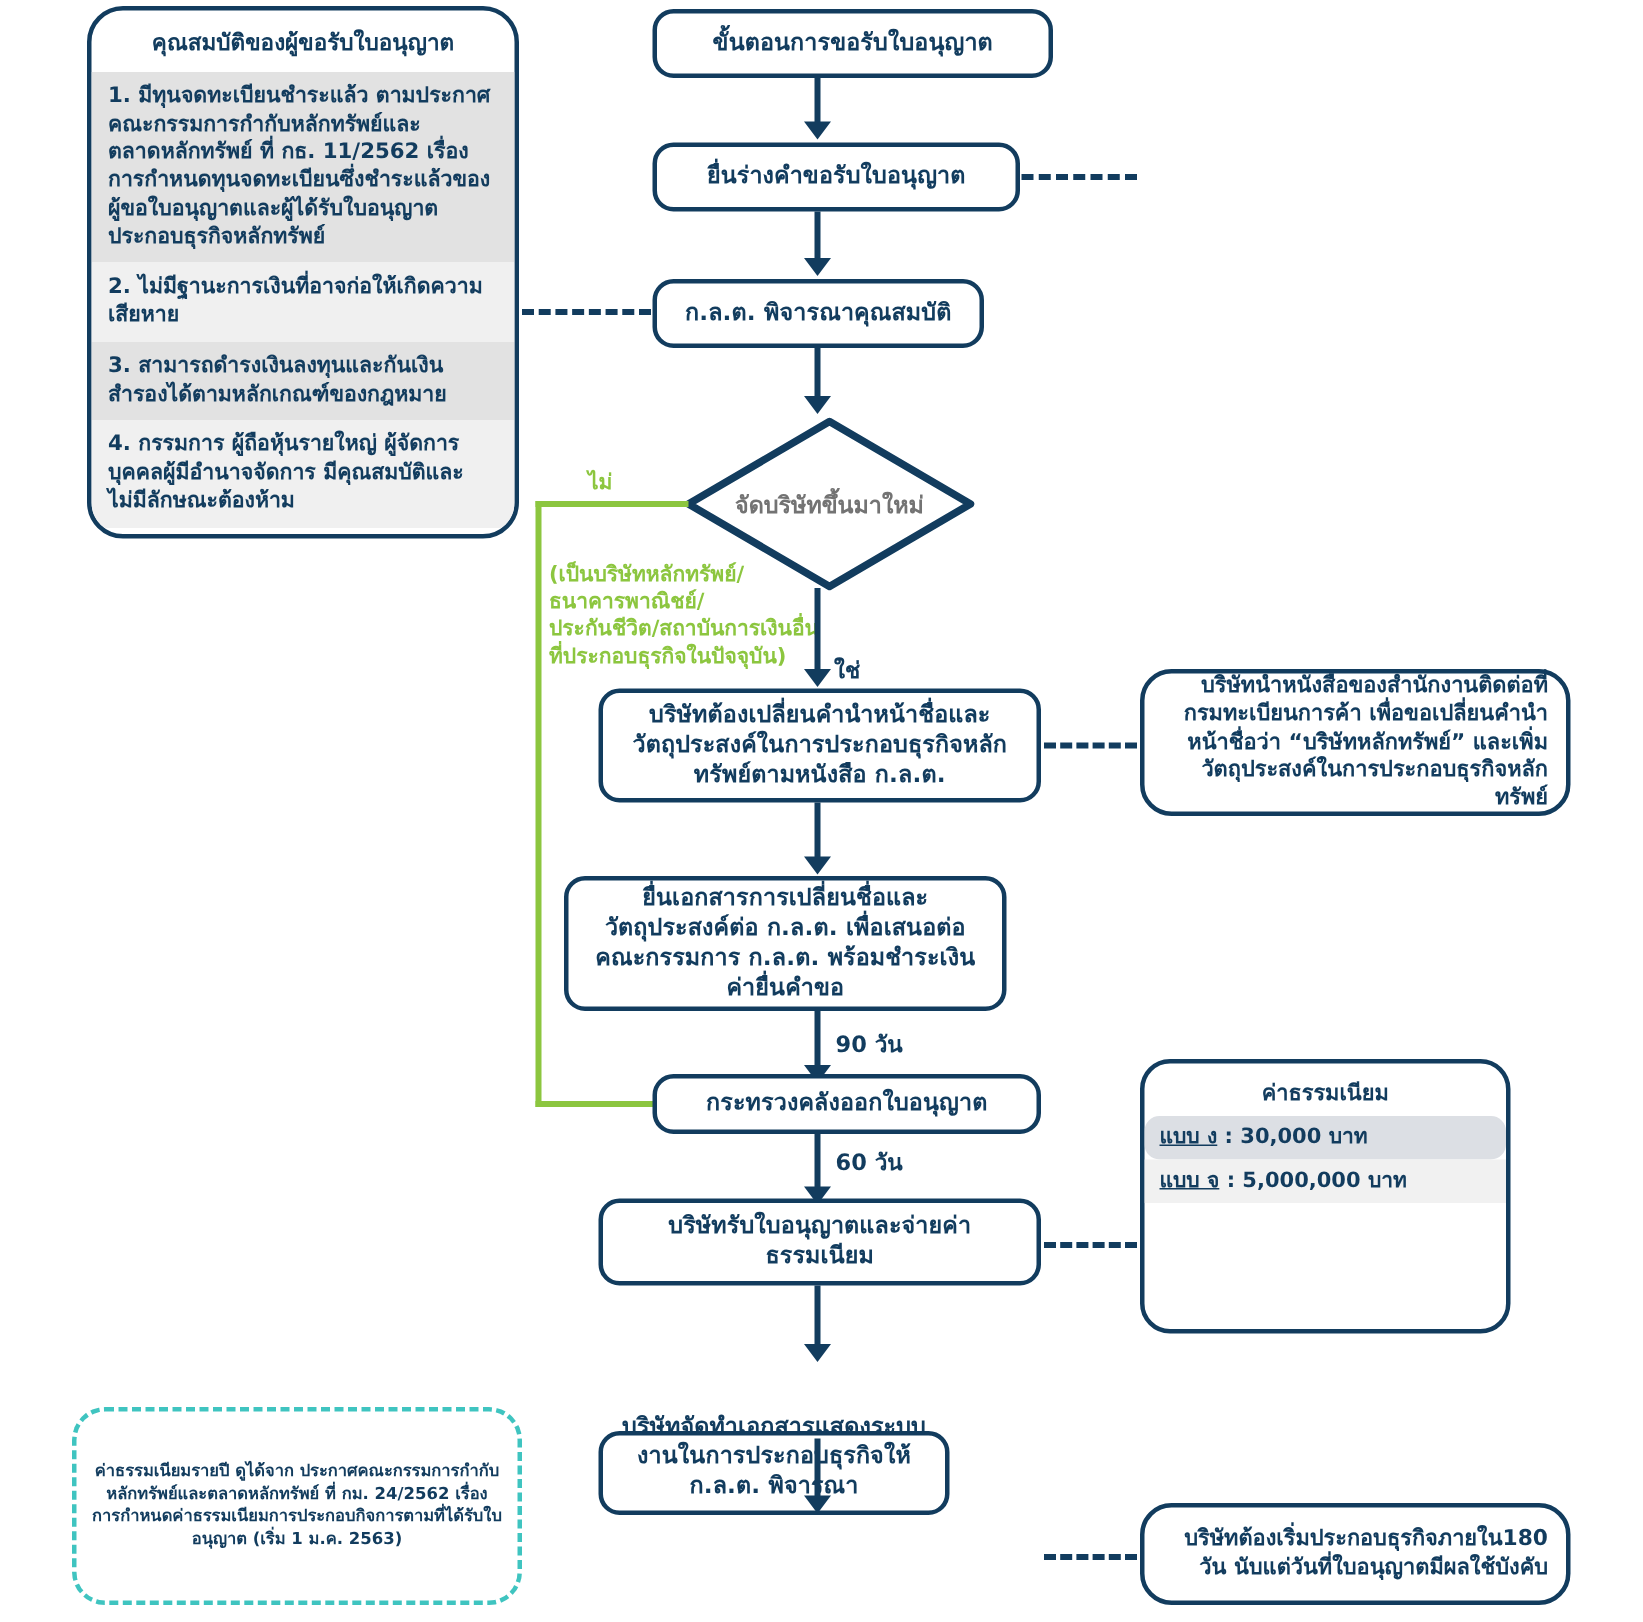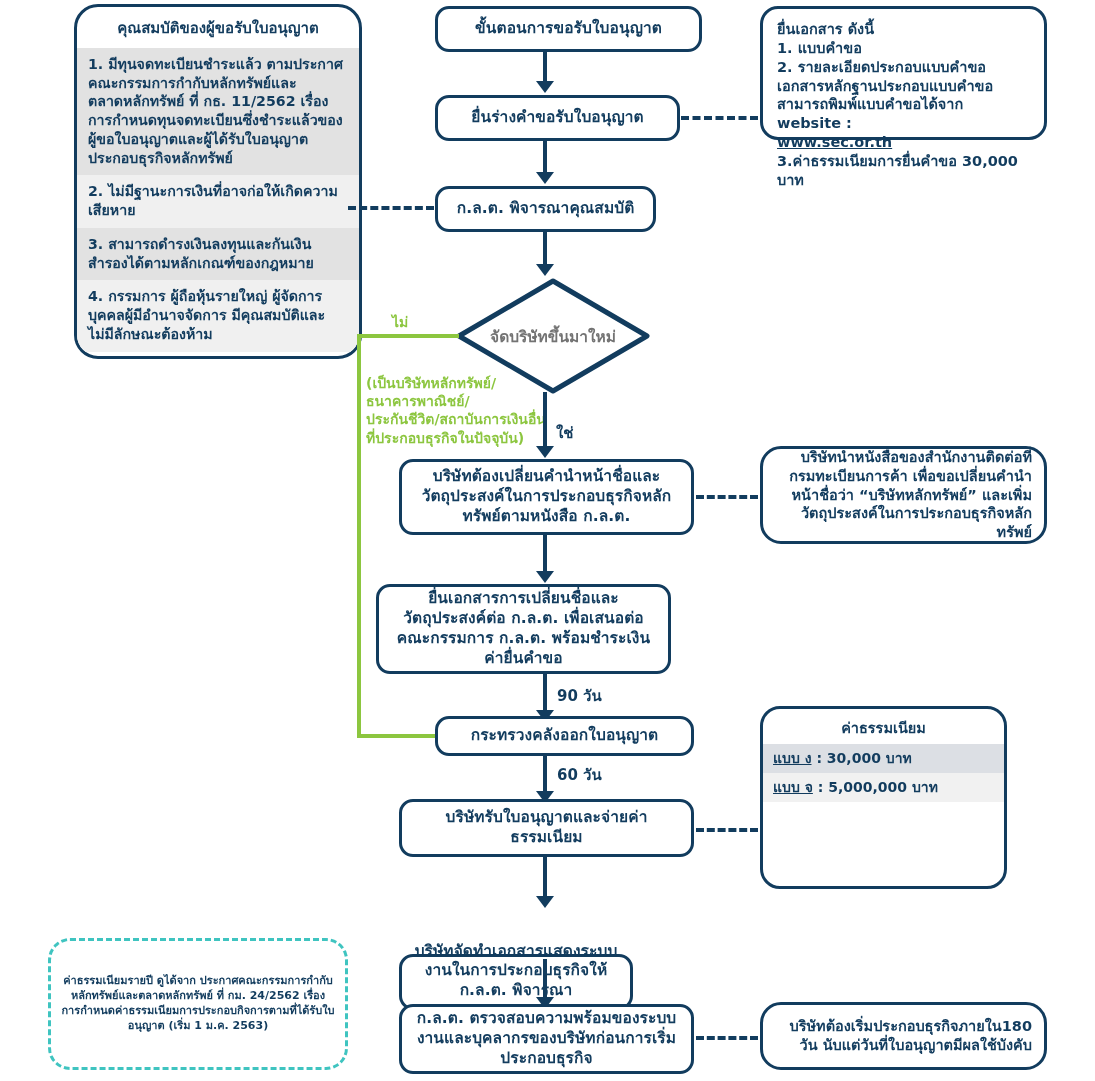--- a/index.html
+++ b/index.html
@@ -53,21 +53,20 @@
 
   
   #qual-card{
     position:absolute;
     left:58px; top:4px; width:288px; height:355px;
     box-sizing:border-box;
     border:3.5px solid #123c5e;
     border-radius:24px;
     background:#ffffff;
     overflow:hidden;
-    margin-left:16px;
   }
   #qual-title{
     color:#123c5e;font-weight:bold;font-size:15px;
     text-align:center;padding:9px 6px 8px 6px;
   }
   .qual-item{
     color:#123c5e;font-weight:bold;font-size:14.2px;
     line-height:1.32;
     padding:7px 11px 8px 11px;
   }
@@ -87,21 +86,21 @@
   #fee-title{
     color:#123c5e;font-weight:bold;font-size:14.5px;
     text-align:center;padding:7px 4px 5px 4px;
   }
   .fee-row{
     color:#123c5e;font-weight:bold;font-size:14px;line-height:1.3;
     padding:5px 10px 6px 10px;
   }
   .fee-row .ul{text-decoration:underline;}
   .fee-row.a{background:#f1f1f1;}
-  .fee-row.b{background:#dcdfe4;}
+  .fee-row.b{background:#dcdfe4;border-radius:10px;}
 
   
   #annual-fee{
     position:absolute;
     left:48px; top:938px; width:300px; height:132px;
     box-sizing:border-box;
     border:3px dashed #3fc4c0;
     border-radius:22px;
     background:#ffffff;
     color:#123c5e;
@@ -164,29 +163,20 @@
   <div id="qual-card">
     <div id="qual-title">คุณสมบัติของผู้ขอรับใบอนุญาต</div>
     <div class="qual-item a">1. มีทุนจดทะเบียนชำระแล้ว ตามประกาศคณะกรรมการกำกับหลักทรัพย์และตลาดหลักทรัพย์ ที่ กธ. 11/2562 เรื่องการกำหนดทุนจดทะเบียนซึ่งชำระแล้วของผู้ขอใบอนุญาตและผู้ได้รับใบอนุญาตประกอบธุรกิจหลักทรัพย์</div>
     <div class="qual-item b">2. ไม่มีฐานะการเงินที่อาจก่อให้เกิดความเสียหาย</div>
     <div class="qual-item a">3. สามารถดำรงเงินลงทุนและกันเงินสำรองได้ตามหลักเกณฑ์ของกฎหมาย</div>
     <div class="qual-item b">4. กรรมการ ผู้ถือหุ้นรายใหญ่ ผู้จัดการ บุคคลผู้มีอำนาจจัดการ มีคุณสมบัติและไม่มีลักษณะต้องห้าม</div>
   </div>
 
   <div class="dashed-h" style="left:348px; top:206px; width:86px;"></div>
 
-  <div class="panel" id="docs-panel" style="left:760px; top:6px; width:287px; height:134px; padding:11px 14px;">
-    <div>
-      <div>ยื่นเอกสาร ดังนี้</div>
-      <div>1. แบบคำขอ</div>
-      <div>2. รายละเอียดประกอบแบบคำขอ เอกสารหลักฐานประกอบแบบคำขอสามารถพิมพ์แบบคำขอได้จาก website :</div>
-      <div class="link">www.sec.or.th</div>
-      <div>3.ค่าธรรมเนียมการยื่นคำขอ 30,000 บาท</div>
-    </div>
-  </div>
 
   <div class="dashed-h" style="left:658px; top:116px; width:100px;"></div>
 
   <div class="node flow" style="left:435px; top:6px; width:267px; height:46px;">
     <span class="txt">ขั้นตอนการขอรับใบอนุญาต</span>
   </div>
 
   <div class="conn vline" style="left:543px; top:52px; height:31px;"></div>
   <div class="arrowdown" style="left:536px; top:81px;"></div>
 
@@ -217,21 +207,21 @@
   <div class="gline" style="left:357px; top:734px; width:82px; height:4px;"></div>
   <div class="glabel" style="left:366px; top:374px;">
     <div>(เป็นบริษัทหลักทรัพย์/</div>
     <div>ธนาคารพาณิชย์/</div>
     <div>ประกันชีวิต/สถาบันการเงินอื่น</div>
     <div>ที่ประกอบธุรกิจในปัจจุบัน)</div>
   </div>
 
   <div class="conn vline" style="left:543px; top:392px; height:56px;"></div>
   <div class="arrowdown" style="left:536px; top:446px;"></div>
-  <div class="edgelabel" style="left:556px; top:421px;">ใช่</div>
+  <div class="edgelabel" style="left:556px; top:435px;">ใช่</div>
 
   <div class="node flow" style="left:399px; top:459px; width:295px; height:76px;">
     <span class="txt">บริษัทต้องเปลี่ยนคำนำหน้าชื่อและวัตถุประสงค์ในการประกอบธุรกิจหลักทรัพย์ตามหนังสือ ก.ล.ต.</span>
   </div>
 
   <div class="dashed-h" style="left:696px; top:495px; width:62px;"></div>
 
   <div class="conn vline" style="left:543px; top:535px; height:38px;"></div>
   <div class="arrowdown" style="left:536px; top:571px;"></div>
 
@@ -260,23 +250,20 @@
   <div class="conn vline" style="left:543px; top:857px; height:41px;"></div>
   <div class="arrowdown" style="left:536px; top:896px;"></div>
 
   <div class="node flow" style="left:399px; top:954px; width:234px; height:56px;align-items:flex-end;">
     <span class="txt">บริษัทจัดทำเอกสารแสดงระบบงานในการประกอบธุรกิจให้ ก.ล.ต. พิจารณา</span>
   </div>
 
   <div class="conn vline" style="left:543px; top:959px; height:40px;"></div>
   <div class="arrowdown" style="left:536px; top:997px;"></div>
 
-  <div class="node flow" style="left:399px; top:1004px; width:295px; height:70px;">
-    <span class="txt">ก.ล.ต. ตรวจสอบความพร้อมของระบบงานและบุคลากรของบริษัทก่อนการเริ่มประกอบธุรกิจ</span>
-  </div>
 
   <div class="dashed-h" style="left:696px; top:1036px; width:62px;"></div>
 
   <div class="panel center" style="left:760px; top:446px; width:287px; height:98px; display:flex; align-items:center; justify-content:center;">
     <span>บริษัทนำหนังสือของสำนักงานติดต่อที่กรมทะเบียนการค้า เพื่อขอเปลี่ยนคำนำหน้าชื่อว่า “บริษัทหลักทรัพย์” และเพิ่มวัตถุประสงค์ในการประกอบธุรกิจหลักทรัพย์</span>
   </div>
 
   <div id="fee-panel">
     <div id="fee-title">ค่าธรรมเนียม</div>
     <div class="fee-row b">

